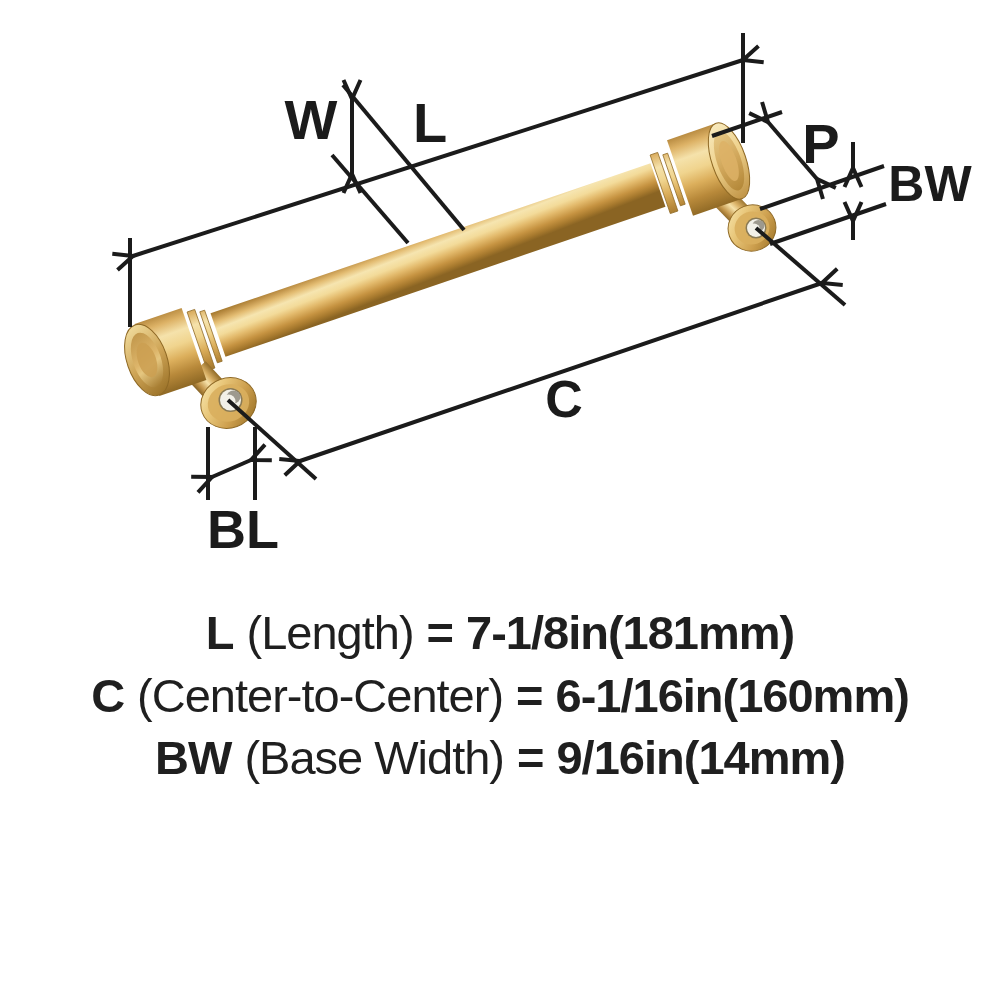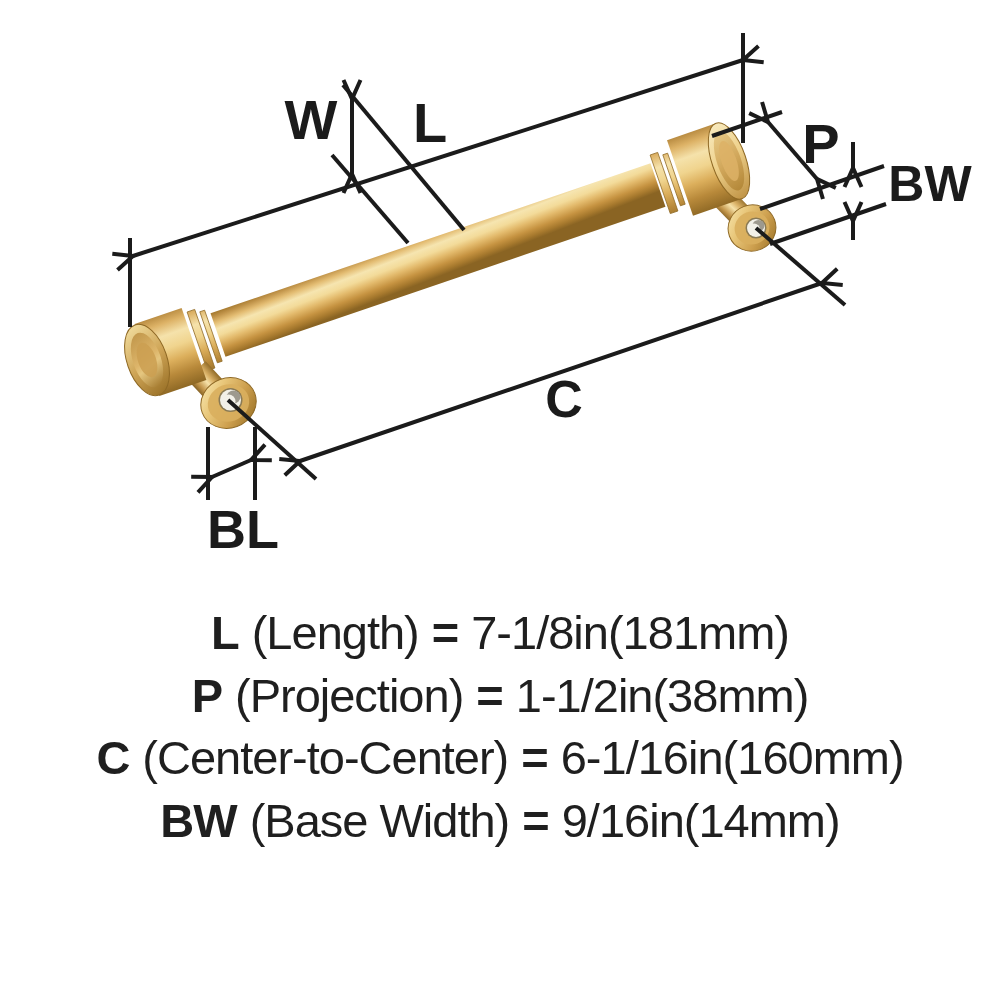--- a/index.html
+++ b/index.html
@@ -6,22 +6,22 @@
   .stage{position:relative;width:1000px;height:1000px;background:#ffffff;overflow:hidden;
          font-family:"Liberation Sans",sans-serif;}
   .diagram-svg{position:absolute;left:0;top:0;}
   .dim{stroke:#1b1b1b;stroke-width:4;fill:none;}
   .dim-label{fill:#1b1b1b;font-family:"Liberation Sans",sans-serif;font-weight:700;}
   .specs{position:absolute;left:0;top:602px;width:1000px;text-align:center;
          color:#1f1f1f;font-size:47px;line-height:62.5px;letter-spacing:-1px;white-space:nowrap;}
   .specs .lbl{font-weight:700;margin-right:13px;}
   .specs .nm{font-weight:400;margin-right:13px;}
   .specs .eq{font-weight:700;margin-right:13px;}
-  .specs .iv{font-weight:400;}
-  .specs .mv{font-weight:400;}
+  .specs .iv{font-weight:700;}
+  .specs .mv{font-weight:700;}
 </style>
 </head>
 <body>
 
 <div class="stage">
 
   <svg class="diagram-svg" width="1000" height="600" viewBox="0 0 1000 600">
     <defs>
       <marker id="chv" markerUnits="userSpaceOnUse" markerWidth="48" markerHeight="48" viewBox="-24 -24 48 48" refX="0" refY="0" orient="auto-start-reverse">
         <path d="M19,-8.5 L0,0 L19,8.5" stroke="#1b1b1b" stroke-width="4" fill="none"></path>
@@ -188,18 +188,17 @@
         <line class="dim" x1="208" y1="427" x2="208" y2="500"></line>
         <line class="dim" x1="255" y1="427" x2="255" y2="500"></line>
         <path class="dim" d="M212,477 L251,460" marker-start="url(#chv)" marker-end="url(#chv)"></path>
         <text class="dim-label" x="243" y="548" font-size="54" text-anchor="middle">BL</text>
       </g>
     </g>
   </svg>
 
   <div class="specs">
     <div class="row"><span class="lbl">L</span><span class="nm">(Length)</span><span class="eq">=</span><span class="iv">7-1/8in</span><span class="mv">(181mm)</span></div>
-    <div class="row"><span class="lbl">P</span><span class="nm">(Projection)</span><span class="eq">=</span><span class="iv">1-1/2in</span><span class="mv">(38mm)</span></div>
     <div class="row"><span class="lbl">C</span><span class="nm">(Center-to-Center)</span><span class="eq">=</span><span class="iv">6-1/16in</span><span class="mv">(160mm)</span></div>
     <div class="row"><span class="lbl">BW</span><span class="nm">(Base Width)</span><span class="eq">=</span><span class="iv">9/16in</span><span class="mv">(14mm)</span></div>
   </div>
 
 </div>
 
 </body></html>

